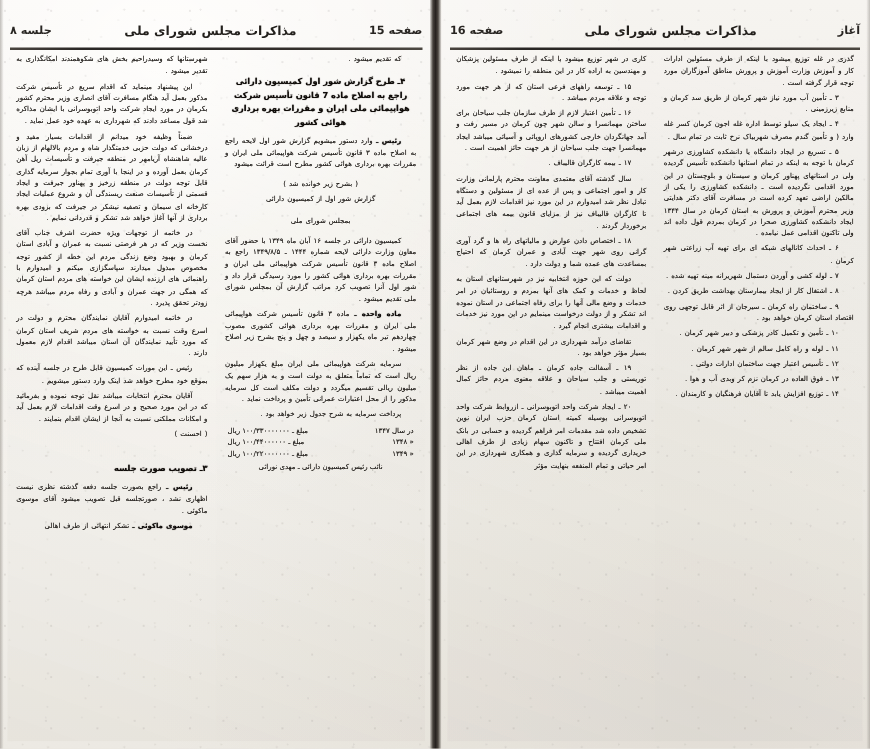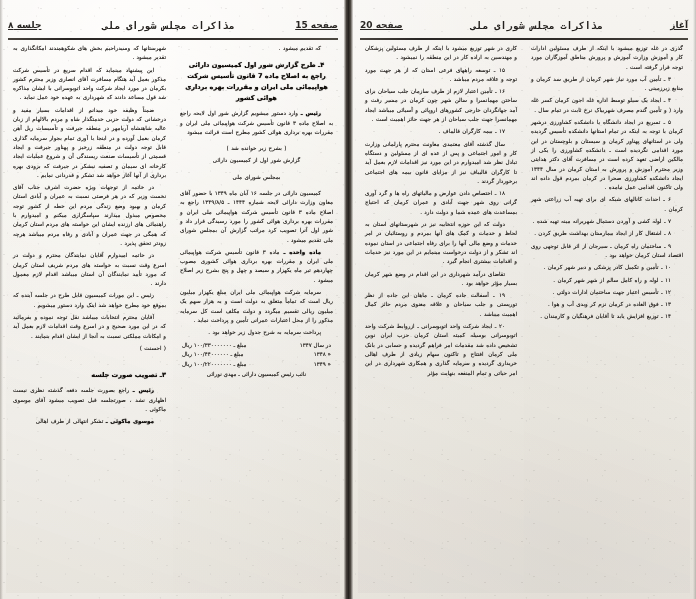--- a/index.html
+++ b/index.html
@@ -51,22 +51,22 @@
   .edge{position:absolute;top:0;width:3px;height:599px;z-index:5;}
   #edge-far-left{left:0;background:linear-gradient(90deg,rgba(120,115,108,.45),rgba(120,115,108,0));}
   #edge-far-right{right:0;background:linear-gradient(270deg,rgba(120,115,108,.40),rgba(120,115,108,0));}
 
   
   .head{
     position:absolute;left:8px;right:8px;top:20px;height:22px;
     display:flex;align-items:flex-start;justify-content:space-between;
     color:#1d1a17;
   }
-  .head .h-side{font-size:9px;font-weight:bold;letter-spacing:.2px;white-space:nowrap;opacity:.92;text-decoration:underline;}
-  .head .h-title{font-size:10px;font-weight:bold;letter-spacing:.1px;white-space:nowrap;opacity:.95;font-family:Liberation Mono, monospace;}
+  .head .h-side{font-size:9px;font-weight:bold;letter-spacing:.2px;white-space:nowrap;opacity:.92;}
+  .head .h-title{font-size:10px;font-weight:bold;letter-spacing:.1px;white-space:nowrap;opacity:.95;}
   .rule{
     position:absolute;left:8px;right:8px;top:38px;height:2px;
     background:linear-gradient(90deg,#39342f,#181513 18%,#221e1b 70%,#3d3832);
     opacity:.9;
   }
 
   
   .cols{position:absolute;left:6px;right:6px;top:44px;bottom:6px;display:flex;gap:0;}
   .col{flex:1 1 50%;padding:0 7px;position:relative;}
   .col + .col{border-left:0;}
@@ -186,21 +186,21 @@
 
     </div>
   </div>
 
   <div id="gutter"></div>
 
   <div class="page" id="page-right">
     <div class="head">
       <span class="h-side">آغاز</span>
       <span class="h-title">مذاکرات مجلس شورای ملی</span>
-      <span class="h-side">صفحه 20</span>
+      <span class="h-side">صفحه 16</span>
     </div>
     <div class="rule"></div>
 
     <div class="cols">
 
       <div class="col">
         <p class="tx">گذری در غله توزیع میشود با اینکه از طرف مسئولین ادارات کار و آموزش وزارت آموزش و پرورش مناطق آموزگاران مورد توجه قرار گرفته است .</p>
         <p class="tx ind"><span>۳ ـ</span> <span>تأمین آب مورد نیاز شهر کرمان از طریق سد کرمان و منابع زیرزمینی .</span></p>
         <p class="tx ind"><span>۴ ـ</span> <span>ایجاد یک سیلو توسط اداره غله اجون کرمان کسر غله وارد ( و تأمین گندم مصرف شهربیاک نرخ ثابت در تمام سال .</span></p>
         <p class="tx ind"><span>۵ ـ</span> <span>تسریع در ایجاد دانشگاه یا دانشکده کشاورزی درشهر کرمان با توجه به اینکه در تمام استانها دانشکده تأسیس گردیده ولی در استانهای پهناور کرمان و سیستان و بلوچستان در این مورد اقدامی نگردیده است ـ دانشکده کشاورزی را یکی از مالکین اراضی تعهد کرده است در مسافرت آقای دکتر هدایتی وزیر محترم آموزش و پرورش به استان کرمان در سال ۱۳۴۴ ایجاد دانشکده کشاورزی صحرا در کرمان بمردم قول داده اند ولی تاکنون اقدامی عمل نیامده .</span></p>

